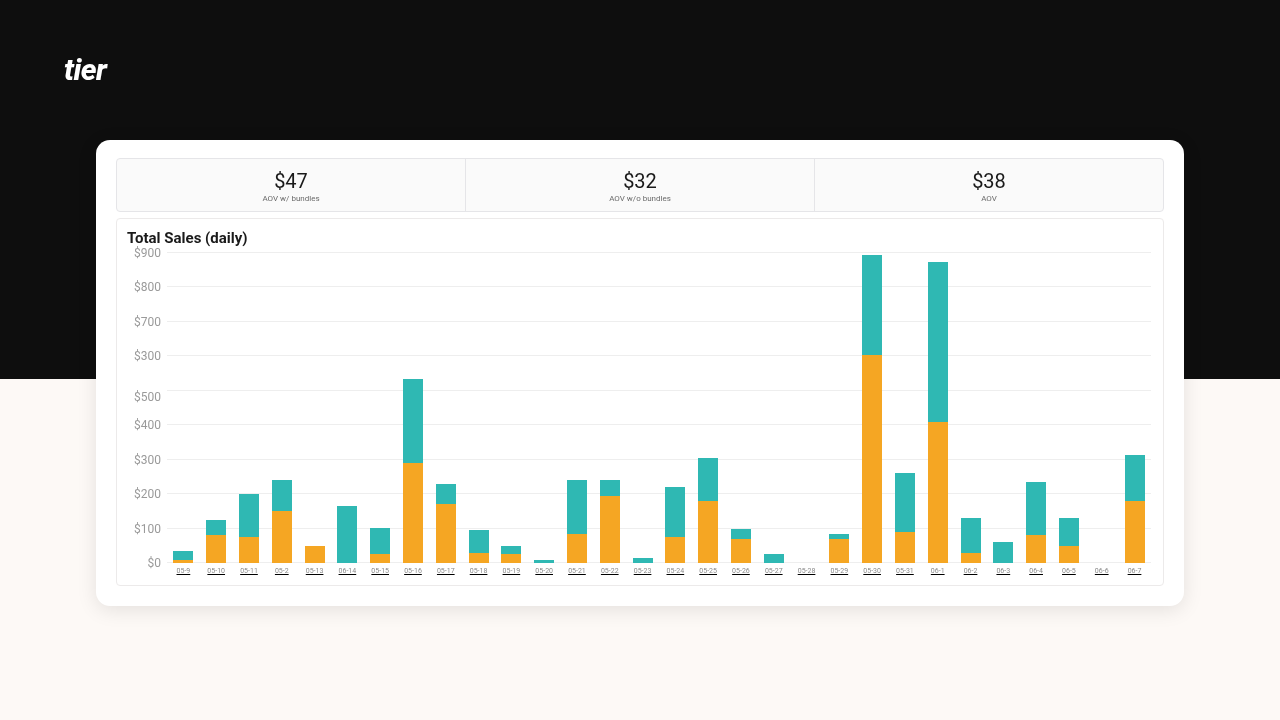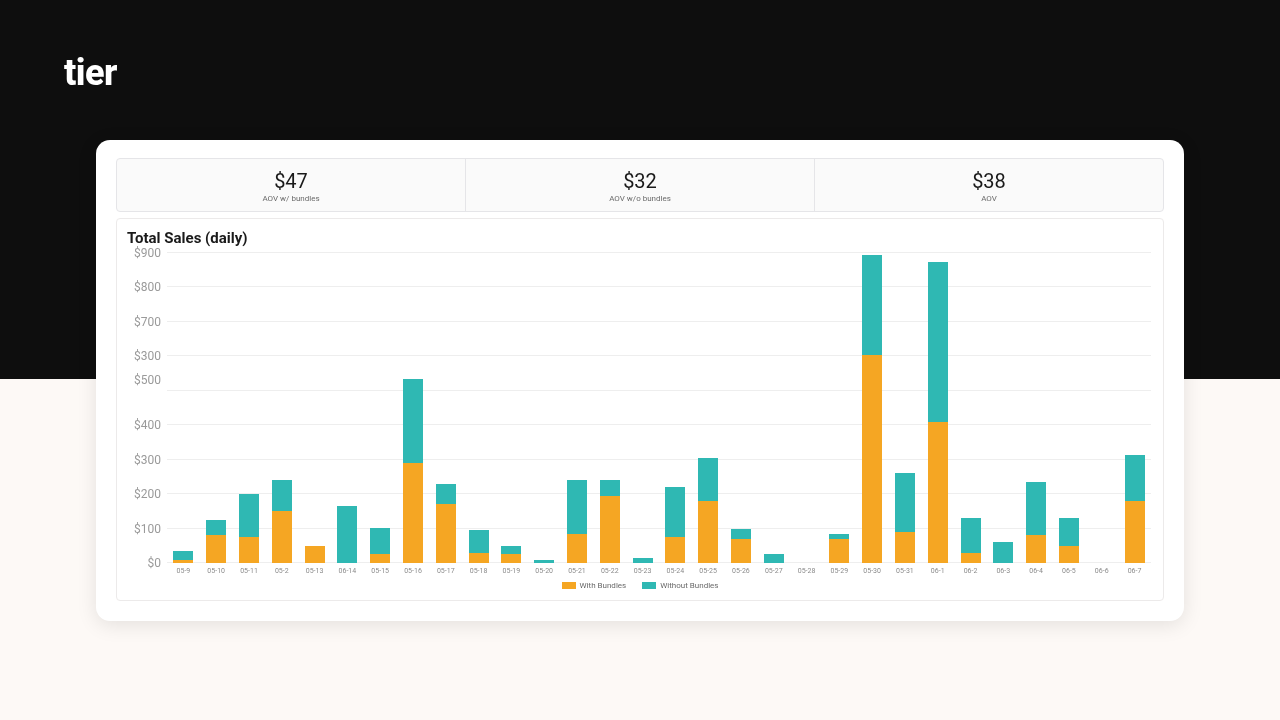--- a/index.html
+++ b/index.html
@@ -18,22 +18,23 @@
     top: 52px;
     left: 64px;
     right: 64px;
     display: flex;
     justify-content: space-between;
     align-items: center;
     z-index: 1;
   }
   .logo {
     color: #fff;
+    font-style: italic;
     font-weight: 800;
-    font-size: 36px;
+    font-size: 30px;
     letter-spacing: -0.5px;
   }
   .page-title {
     color: #fff;
     font-size: 32px;
     font-weight: 400;
   }
   .card {
     position: absolute;
     top: 140px;
@@ -132,20 +133,21 @@
     display: flex;
     flex-direction: column-reverse;
   }
   .seg-with { background: #f5a623; }
   .seg-without { background: #2fb8b3; }
   .x-labels-row {
     display: flex;
     margin-left: 44px;
     margin-right: 6px;
     margin-top: 4px;
+    text-decoration: underline;
   }
   .x-label {
     flex: 1;
     text-align: center;
     font-size: 7px;
     color: #8a8a8a;
   }
   .legend-row {
     display: flex;
     justify-content: center;
@@ -199,21 +201,21 @@
           <div class="y-tick-label" style="bottom: 0px; transform: translateY(50%);">$0</div>
           <div class="gridline" style="bottom: 34.4444px;"></div>
           <div class="y-tick-label" style="bottom: 34.4444px; transform: translateY(50%);">$100</div>
           <div class="gridline" style="bottom: 68.8889px;"></div>
           <div class="y-tick-label" style="bottom: 68.8889px; transform: translateY(50%);">$200</div>
           <div class="gridline" style="bottom: 103.333px;"></div>
           <div class="y-tick-label" style="bottom: 103.333px; transform: translateY(50%);">$300</div>
           <div class="gridline" style="bottom: 137.778px;"></div>
           <div class="y-tick-label" style="bottom: 137.778px; transform: translateY(50%);">$400</div>
           <div class="gridline" style="bottom: 172.222px;"></div>
-          <div class="y-tick-label" style="bottom: 183px; transform: translateY(50%);">$500</div>
+          <div class="y-tick-label" style="bottom: 166px; transform: translateY(50%);">$500</div>
           <div class="gridline" style="bottom: 206.667px;"></div>
           <div class="y-tick-label" style="bottom: 206.667px; transform: translateY(50%);">$300</div>
           <div class="gridline" style="bottom: 241.111px;"></div>
           <div class="y-tick-label" style="bottom: 241.111px; transform: translateY(50%);">$700</div>
           <div class="gridline" style="bottom: 275.556px;"></div>
           <div class="y-tick-label" style="bottom: 275.556px; transform: translateY(50%); margin-top: 31px;">$800</div>
           <div class="gridline" style="bottom: 310px;"></div>
           <div class="y-tick-label" style="bottom: 310px; transform: translateY(50%);">$900</div>
           <div class="bars-row">
             <div class="bar-slot">
@@ -426,25 +428,15 @@
         <div class="x-label">05-31</div>
         <div class="x-label">06-1</div>
         <div class="x-label">06-2</div>
         <div class="x-label">06-3</div>
         <div class="x-label">06-4</div>
         <div class="x-label">06-5</div>
         <div class="x-label">06-6</div>
         <div class="x-label">06-7</div>
       </div>
 
-    <div class="legend-row">
-      <div class="legend-item">
-        <span class="legend-swatch seg-with"></span>
-        <span>With Bundles</span>
-      </div>
-      <div class="legend-item">
-        <span class="legend-swatch seg-without"></span>
-        <span>Without Bundles</span>
-      </div>
-    </div>
   </div>
 
 </div>
 
 </body></html>

